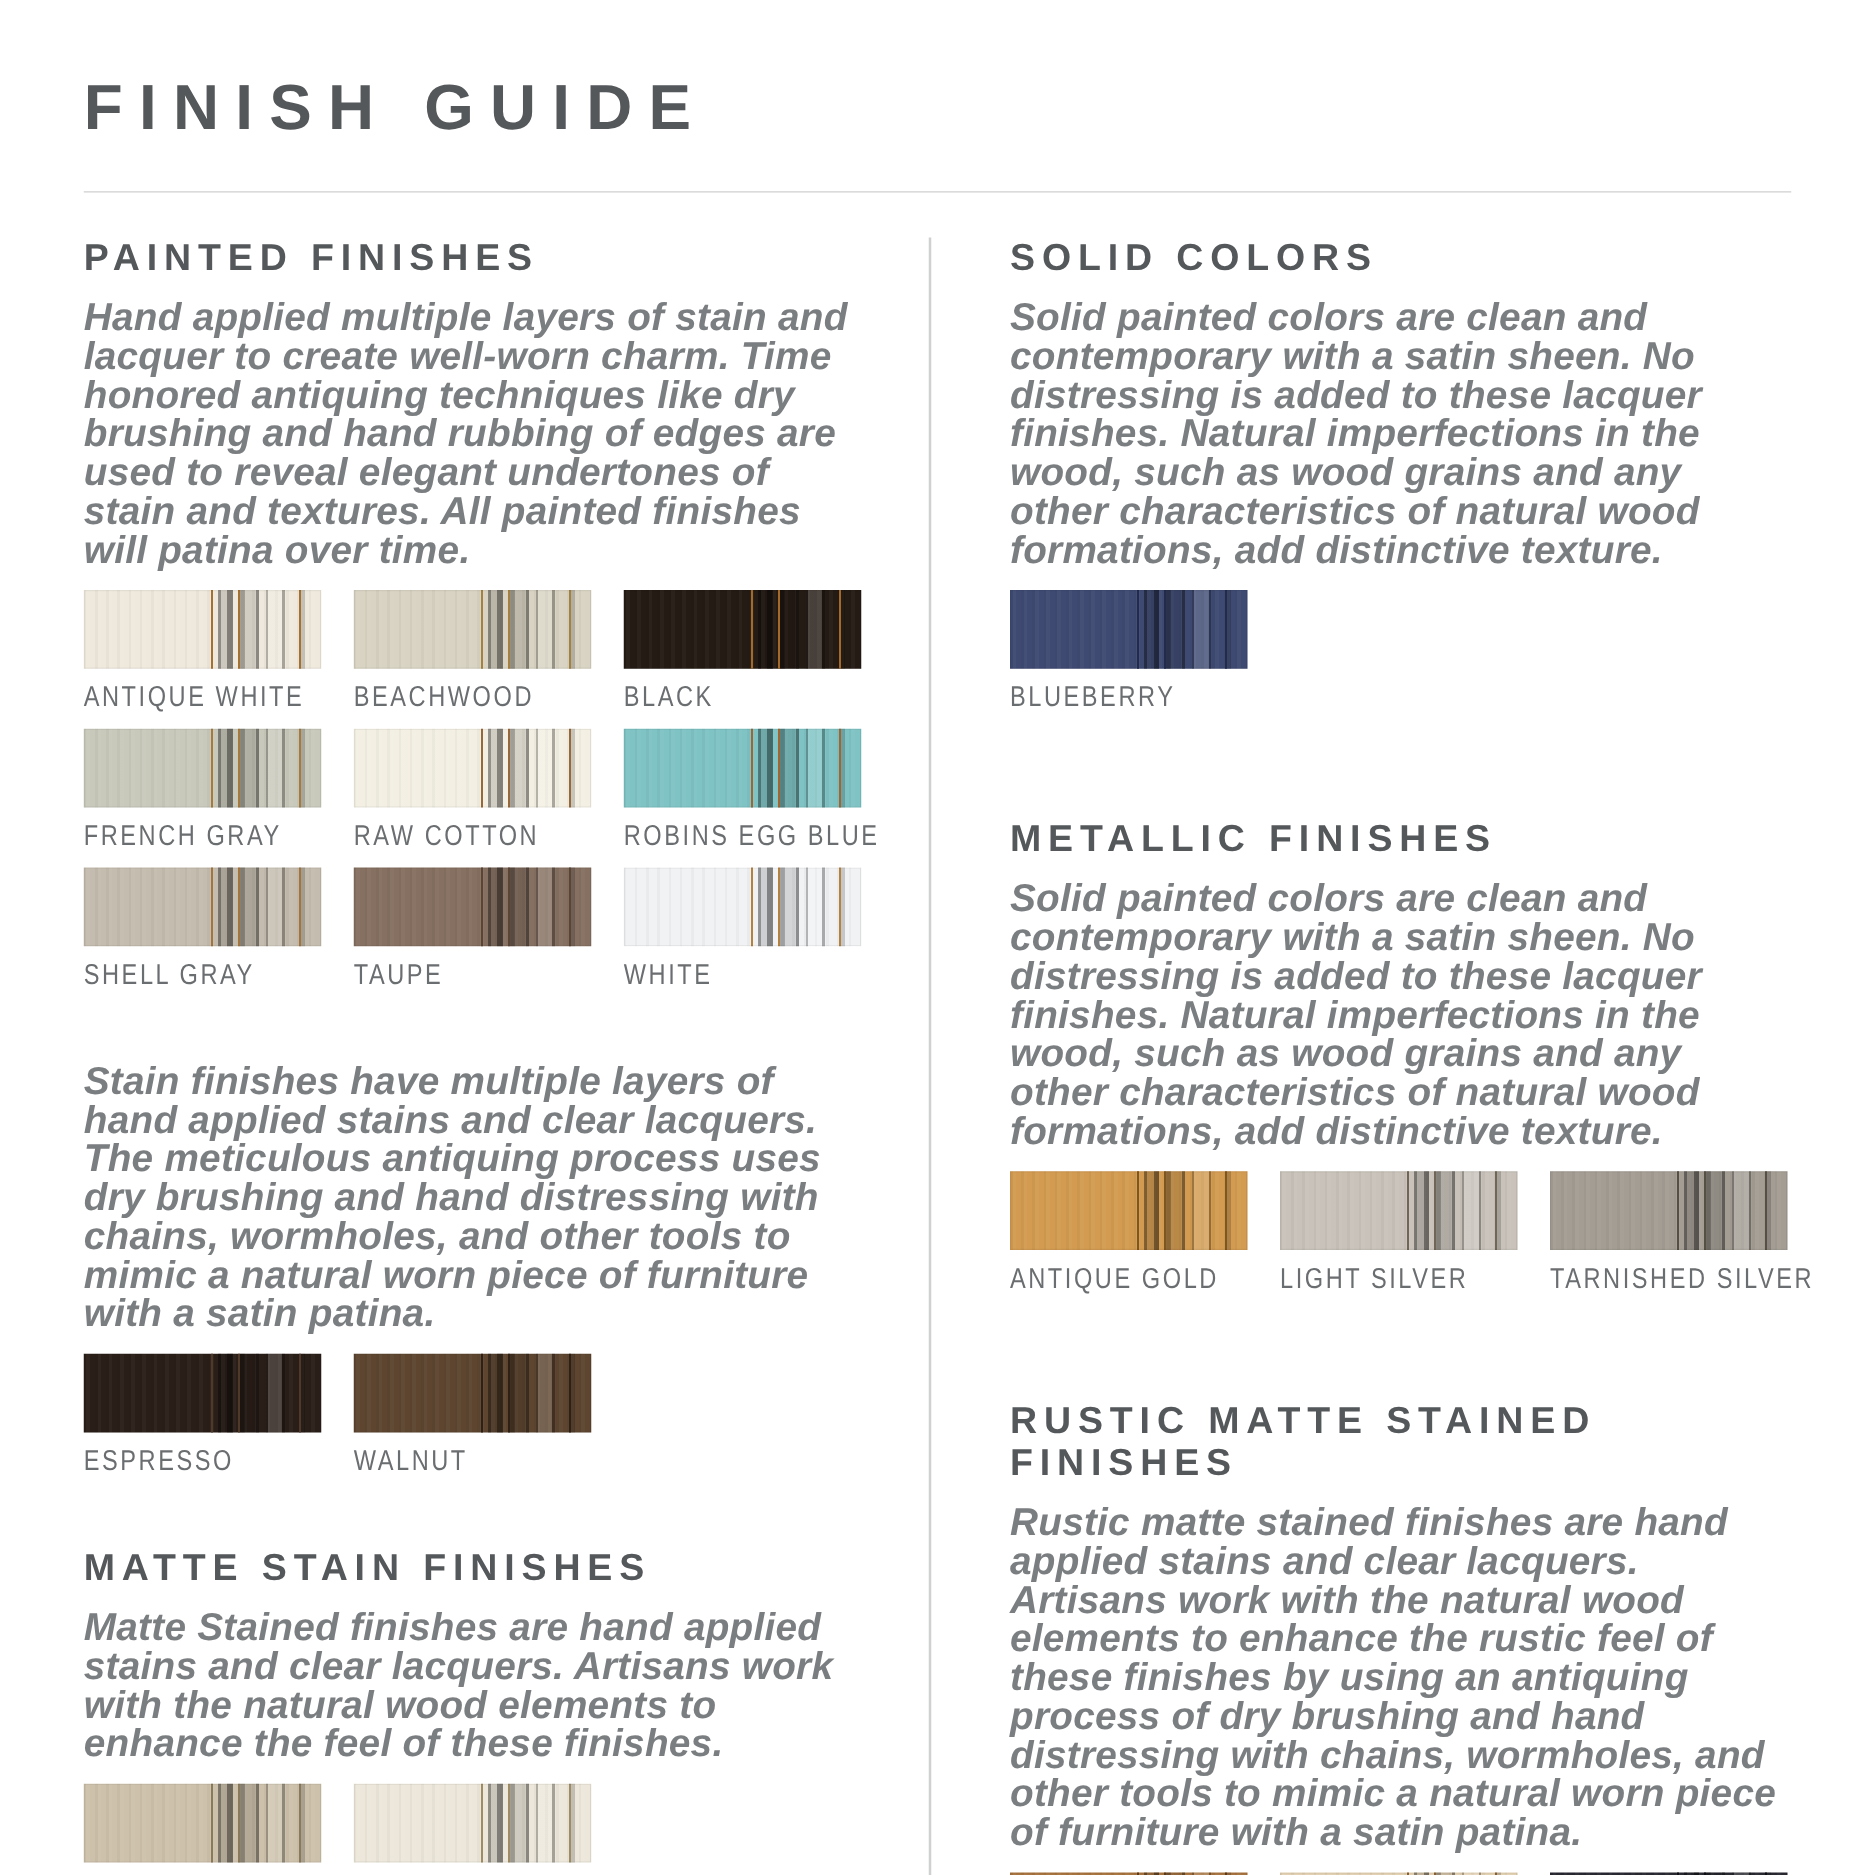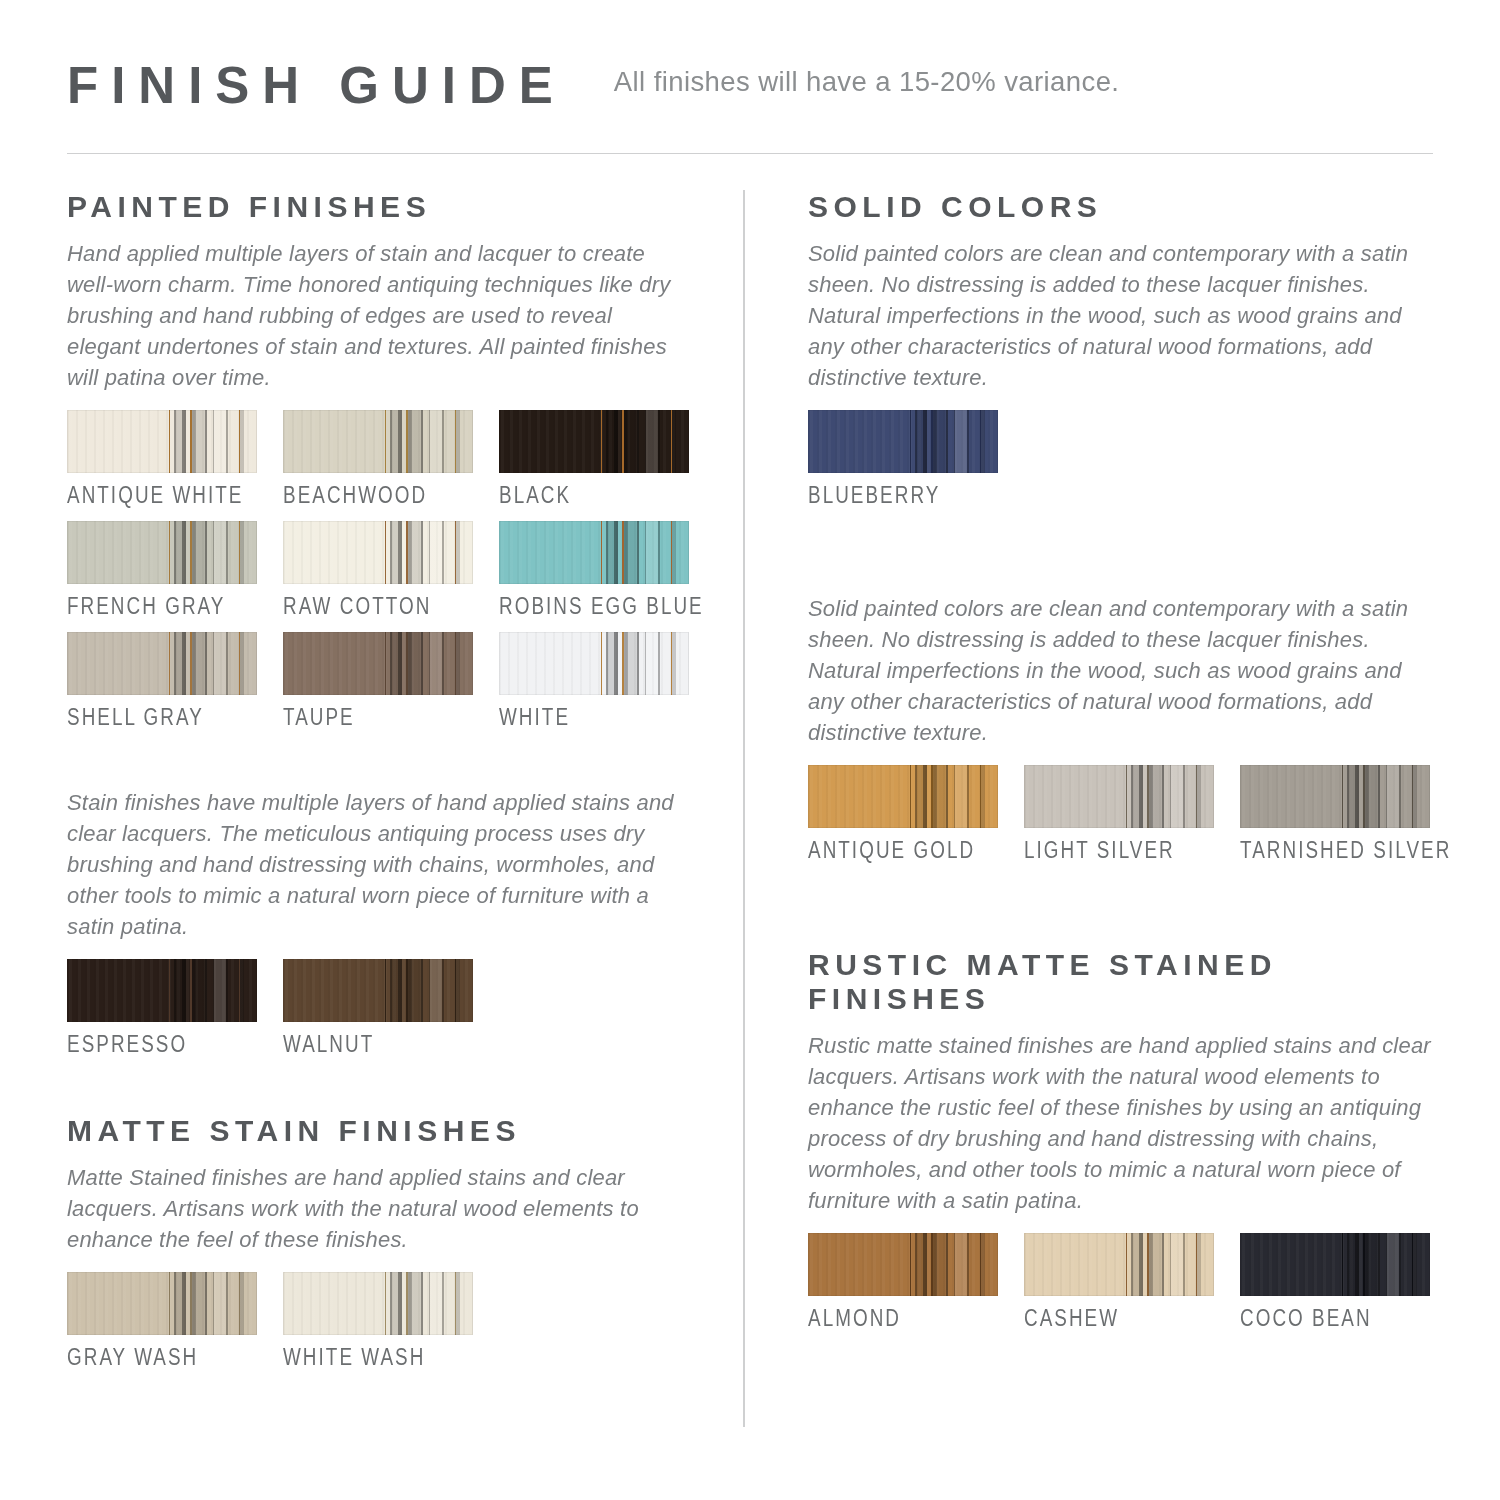--- a/index.html
+++ b/index.html
@@ -43,23 +43,24 @@
   .col-right .finish-section { margin-bottom: 84px; }
   .section-title {
     margin: 0 0 14px 0;
     font-size: 30px; font-weight: 700;
     letter-spacing: 5.5px;
     color: var(--heading, #55585b);
   }
   .section-desc {
     margin: 0 0 17px 0;
     font-style: italic;
-    font-size: 22px; line-height: 31px;
+    font-size: 31px; line-height: 31px;
     letter-spacing: .2px;
     color: var(--body-text, #7b7e81);
+    font-weight: bold;
   }
   .swatch-grid {
     display: grid;
     grid-template-columns: repeat(3, 190px);
     column-gap: 26px; row-gap: 12px;
   }
   figure.swatch { margin: 0; }
   .swatch-chip {
     width: 190px; height: 63px;
     box-shadow: inset 0 0 0 1px rgba(0,0,0,.05);
@@ -73,21 +74,20 @@
     white-space: nowrap;
   }
 </style>
 </head>
 <body>
 
 <div class="page">
   <header class="masthead">
     <h1 class="page-title">FINISH GUIDE</h1>
     <div class="subtitle">
-      <div>All finishes will have a 15-20% variance.</div>
     </div>
   </header>
 
   <hr class="top-rule">
 
   <main class="columns">
     <section class="col col-left" id="col-left">
   <section class="finish-section">
     <h2 class="section-title">PAINTED FINISHES</h2>
     <p class="section-desc">Hand applied multiple layers of stain and lacquer to create well-worn charm. Time honored antiquing techniques like dry brushing and hand rubbing of edges are used to reveal elegant undertones of stain and textures. All painted finishes will patina over time.</p>
@@ -177,20 +177,21 @@
     <p class="section-desc">Solid painted colors are clean and contemporary with a satin sheen. No distressing is added to these lacquer finishes. Natural imperfections in the wood, such as wood grains and any other characteristics of natural wood formations, add distinctive texture.</p>
     <div class="swatch-grid">
   <figure class="swatch">
     <div class="swatch-chip" style="background-color: rgb(62, 74, 114); background-image: linear-gradient(90deg, rgba(0, 0, 0, 0) 0px, rgba(0, 0, 0, 0) 53.5%, rgb(34, 43, 76) 53.5%, rgb(34, 43, 76) 54.3%, rgba(0, 0, 0, 0) 54.3%, rgba(0, 0, 0, 0) 56.5%, rgba(0, 0, 0, 0.38) 56.5%, rgba(0, 0, 0, 0.38) 57.6%, rgba(0, 0, 0, 0.14) 57.6%, rgba(0, 0, 0, 0.14) 60.5%, rgba(0, 0, 0, 0.46) 60.5%, rgba(0, 0, 0, 0.46) 62.8%, rgba(0, 0, 0, 0) 62.8%, rgba(0, 0, 0, 0) 64.8%, rgb(34, 43, 76) 64.8%, rgb(34, 43, 76) 65.6%, rgba(0, 0, 0, 0.32) 65.6%, rgba(0, 0, 0, 0.32) 67.8%, rgba(0, 0, 0, 0.12) 67.8%, rgba(0, 0, 0, 0.12) 72.6%, rgba(0, 0, 0, 0.42) 72.6%, rgba(0, 0, 0, 0.42) 73.8%, rgba(0, 0, 0, 0) 73.8%, rgba(0, 0, 0, 0) 76.6%, rgba(0, 0, 0, 0.26) 76.6%, rgba(0, 0, 0, 0.26) 77.6%, rgba(255, 255, 255, 0.16) 77.6%, rgba(255, 255, 255, 0.16) 83.6%, rgba(0, 0, 0, 0.3) 83.6%, rgba(0, 0, 0, 0.3) 84.8%, rgba(0, 0, 0, 0) 84.8%, rgba(0, 0, 0, 0) 90.6%, rgb(34, 43, 76) 90.6%, rgb(34, 43, 76) 91.3%, rgba(0, 0, 0, 0.18) 91.3%, rgba(0, 0, 0, 0.18) 93%, rgba(0, 0, 0, 0) 93%, rgba(0, 0, 0, 0) 100%), repeating-linear-gradient(90deg, rgba(0, 0, 0, 0.03) 0px, rgba(0, 0, 0, 0.03) 2px, rgba(255, 255, 255, 0.03) 2px, rgba(255, 255, 255, 0.03) 5px, rgba(0, 0, 0, 0) 5px, rgba(0, 0, 0, 0) 9px);"></div>
     <figcaption class="swatch-label">BLUEBERRY</figcaption>
   </figure>
 </div>
   </section>
 
   <section class="finish-section">
+    <h2 class="section-title">METALLIC FINISHES</h2>
     <p class="section-desc">Solid painted colors are clean and contemporary with a satin sheen. No distressing is added to these lacquer finishes. Natural imperfections in the wood, such as wood grains and any other characteristics of natural wood formations, add distinctive texture.</p>
     <div class="swatch-grid">
   <figure class="swatch">
     <div class="swatch-chip" style="background-color: rgb(210, 155, 81); background-image: linear-gradient(90deg, rgba(0, 0, 0, 0) 0px, rgba(0, 0, 0, 0) 53.5%, rgb(126, 86, 32) 53.5%, rgb(126, 86, 32) 54.3%, rgba(0, 0, 0, 0) 54.3%, rgba(0, 0, 0, 0) 56.5%, rgba(0, 0, 0, 0.38) 56.5%, rgba(0, 0, 0, 0.38) 57.6%, rgba(0, 0, 0, 0.14) 57.6%, rgba(0, 0, 0, 0.14) 60.5%, rgba(0, 0, 0, 0.46) 60.5%, rgba(0, 0, 0, 0.46) 62.8%, rgba(0, 0, 0, 0) 62.8%, rgba(0, 0, 0, 0) 64.8%, rgb(126, 86, 32) 64.8%, rgb(126, 86, 32) 65.6%, rgba(0, 0, 0, 0.32) 65.6%, rgba(0, 0, 0, 0.32) 67.8%, rgba(0, 0, 0, 0.12) 67.8%, rgba(0, 0, 0, 0.12) 72.6%, rgba(0, 0, 0, 0.42) 72.6%, rgba(0, 0, 0, 0.42) 73.8%, rgba(0, 0, 0, 0) 73.8%, rgba(0, 0, 0, 0) 76.6%, rgba(0, 0, 0, 0.26) 76.6%, rgba(0, 0, 0, 0.26) 77.6%, rgba(255, 255, 255, 0.16) 77.6%, rgba(255, 255, 255, 0.16) 83.6%, rgba(0, 0, 0, 0.3) 83.6%, rgba(0, 0, 0, 0.3) 84.8%, rgba(0, 0, 0, 0) 84.8%, rgba(0, 0, 0, 0) 90.6%, rgb(126, 86, 32) 90.6%, rgb(126, 86, 32) 91.3%, rgba(0, 0, 0, 0.18) 91.3%, rgba(0, 0, 0, 0.18) 93%, rgba(0, 0, 0, 0) 93%, rgba(0, 0, 0, 0) 100%), repeating-linear-gradient(90deg, rgba(0, 0, 0, 0.03) 0px, rgba(0, 0, 0, 0.03) 2px, rgba(255, 255, 255, 0.03) 2px, rgba(255, 255, 255, 0.03) 5px, rgba(0, 0, 0, 0) 5px, rgba(0, 0, 0, 0) 9px);"></div>
     <figcaption class="swatch-label">ANTIQUE GOLD</figcaption>
   </figure>
 
   <figure class="swatch">
     <div class="swatch-chip" style="background-color: rgb(200, 194, 186); background-image: linear-gradient(90deg, rgba(0, 0, 0, 0) 0px, rgba(0, 0, 0, 0) 53.5%, rgb(111, 102, 87) 53.5%, rgb(111, 102, 87) 54.3%, rgba(0, 0, 0, 0) 54.3%, rgba(0, 0, 0, 0) 56.5%, rgba(0, 0, 0, 0.38) 56.5%, rgba(0, 0, 0, 0.38) 57.6%, rgba(0, 0, 0, 0.14) 57.6%, rgba(0, 0, 0, 0.14) 60.5%, rgba(0, 0, 0, 0.46) 60.5%, rgba(0, 0, 0, 0.46) 62.8%, rgba(0, 0, 0, 0) 62.8%, rgba(0, 0, 0, 0) 64.8%, rgb(111, 102, 87) 64.8%, rgb(111, 102, 87) 65.6%, rgba(0, 0, 0, 0.32) 65.6%, rgba(0, 0, 0, 0.32) 67.8%, rgba(0, 0, 0, 0.12) 67.8%, rgba(0, 0, 0, 0.12) 72.6%, rgba(0, 0, 0, 0.42) 72.6%, rgba(0, 0, 0, 0.42) 73.8%, rgba(0, 0, 0, 0) 73.8%, rgba(0, 0, 0, 0) 76.6%, rgba(0, 0, 0, 0.26) 76.6%, rgba(0, 0, 0, 0.26) 77.6%, rgba(255, 255, 255, 0.16) 77.6%, rgba(255, 255, 255, 0.16) 83.6%, rgba(0, 0, 0, 0.3) 83.6%, rgba(0, 0, 0, 0.3) 84.8%, rgba(0, 0, 0, 0) 84.8%, rgba(0, 0, 0, 0) 90.6%, rgb(111, 102, 87) 90.6%, rgb(111, 102, 87) 91.3%, rgba(0, 0, 0, 0.18) 91.3%, rgba(0, 0, 0, 0.18) 93%, rgba(0, 0, 0, 0) 93%, rgba(0, 0, 0, 0) 100%), repeating-linear-gradient(90deg, rgba(0, 0, 0, 0.03) 0px, rgba(0, 0, 0, 0.03) 2px, rgba(255, 255, 255, 0.03) 2px, rgba(255, 255, 255, 0.03) 5px, rgba(0, 0, 0, 0) 5px, rgba(0, 0, 0, 0) 9px);"></div>
     <figcaption class="swatch-label">LIGHT SILVER</figcaption>

